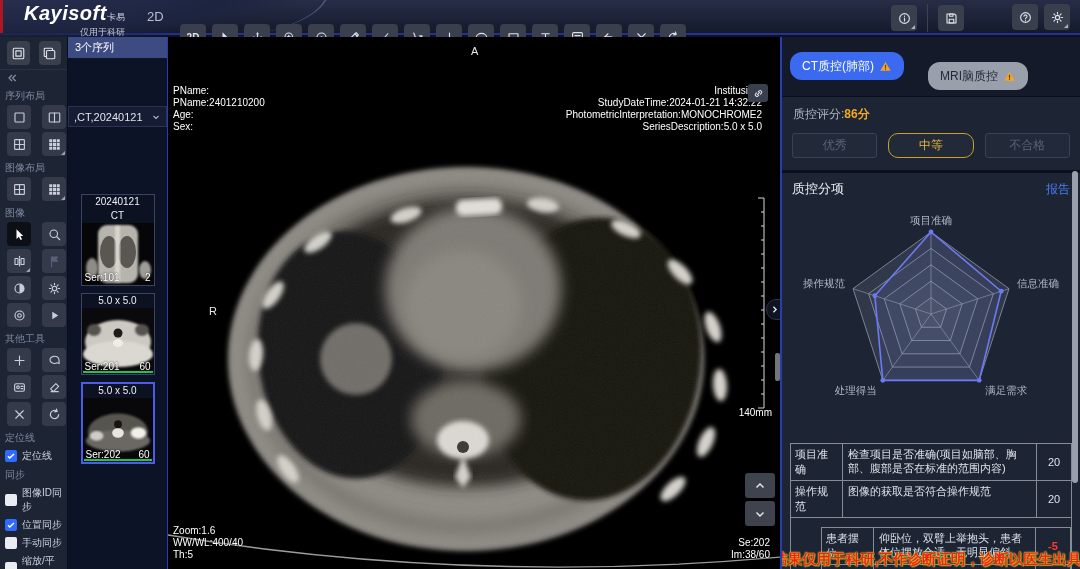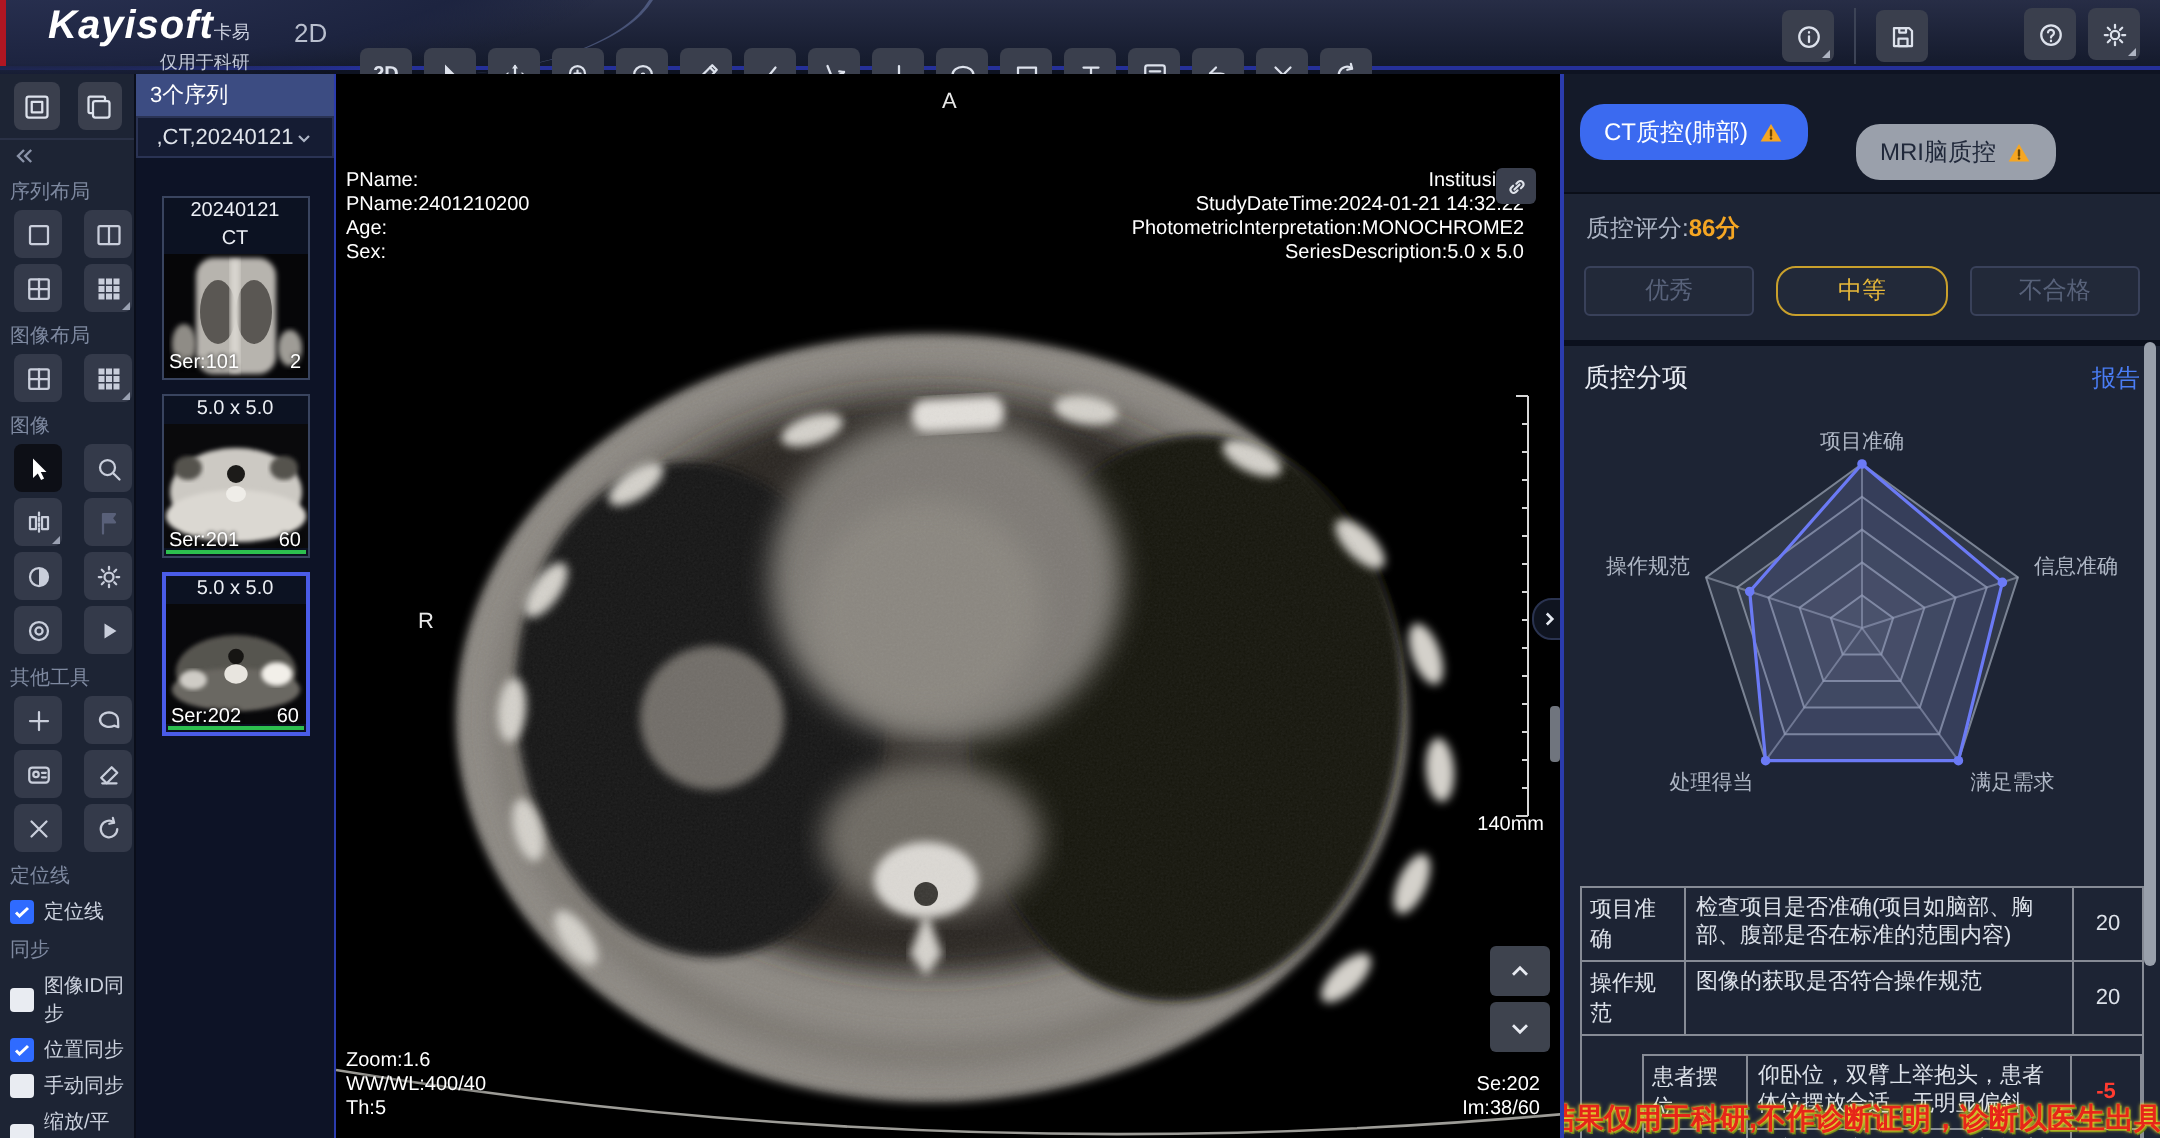--- a/index.html
+++ b/index.html
@@ -39,24 +39,24 @@
   .sbtn{position:relative;width:24px;height:24px;border:0;border-radius:4px;background:#343a4a;
         color:#c9cedb;display:flex;align-items:center;justify-content:center;padding:0;cursor:pointer;}
   .sbtn.active{background:#0d0f16;color:#fff;}
   .sbtn.disabled{color:#596079;}
   .sbtn.corner::after{content:"";position:absolute;right:1px;bottom:1px;border-left:4px solid transparent;
         border-bottom:4px solid #9aa1b2;}
   .cbrow{display:flex;align-items:center;gap:5px;padding:2px 5px;font-size:10px;color:#ccd2de;}
   .cbox{width:12px;height:12px;border-radius:2px;background:#e9ecf2;flex:none;display:flex;align-items:center;justify-content:center;}
   .cbox.on{background:#2f6bff;}
 
-  .series{width:100px;background:#0d1326;border-right:1px solid #2b3cae;flex:none;display:flex;flex-direction:column;}
+  .series{width:100px;background:#0d1326;border-right:1px solid #2b3cae;flex:none;display:flex;flex-direction:column;gap:48px;}
   .series-h{height:21px;background:#3c4c82;color:#fff;font-size:11px;padding:3px 7px;}
   .series-dd{height:21px;margin:0;background:#151c33;border:1px solid #2a3354;color:#dfe3ea;font-size:11px;
-        display:flex;align-items:center;justify-content:center;padding:4px 5px;cursor:pointer;}
+        display:flex;align-items:center;justify-content:space-between;padding:4px 5px;cursor:pointer;}
   .thumbs{padding-top:19px;display:flex;flex-direction:column;align-items:center;gap:7px;}
   .thumb{width:74px;border:1px solid #39445f;background:#0c1222;position:relative;cursor:pointer;}
   .thumb.sel{border:2px solid #4a5ce8;}
   .th-lab{font-size:10px;line-height:12px;text-align:center;color:#eceff5;padding:1px 0;}
   .th-img{display:block;width:100%;}
   .th-foot{position:absolute;bottom:2px;left:3px;right:3px;display:flex;justify-content:space-between;
         font-size:10px;color:#fff;text-shadow:0 0 2px #000;}
   .th-prog{height:2px;background:#2dbf4f;margin:1px 1px 1px 1px;}
 
   

